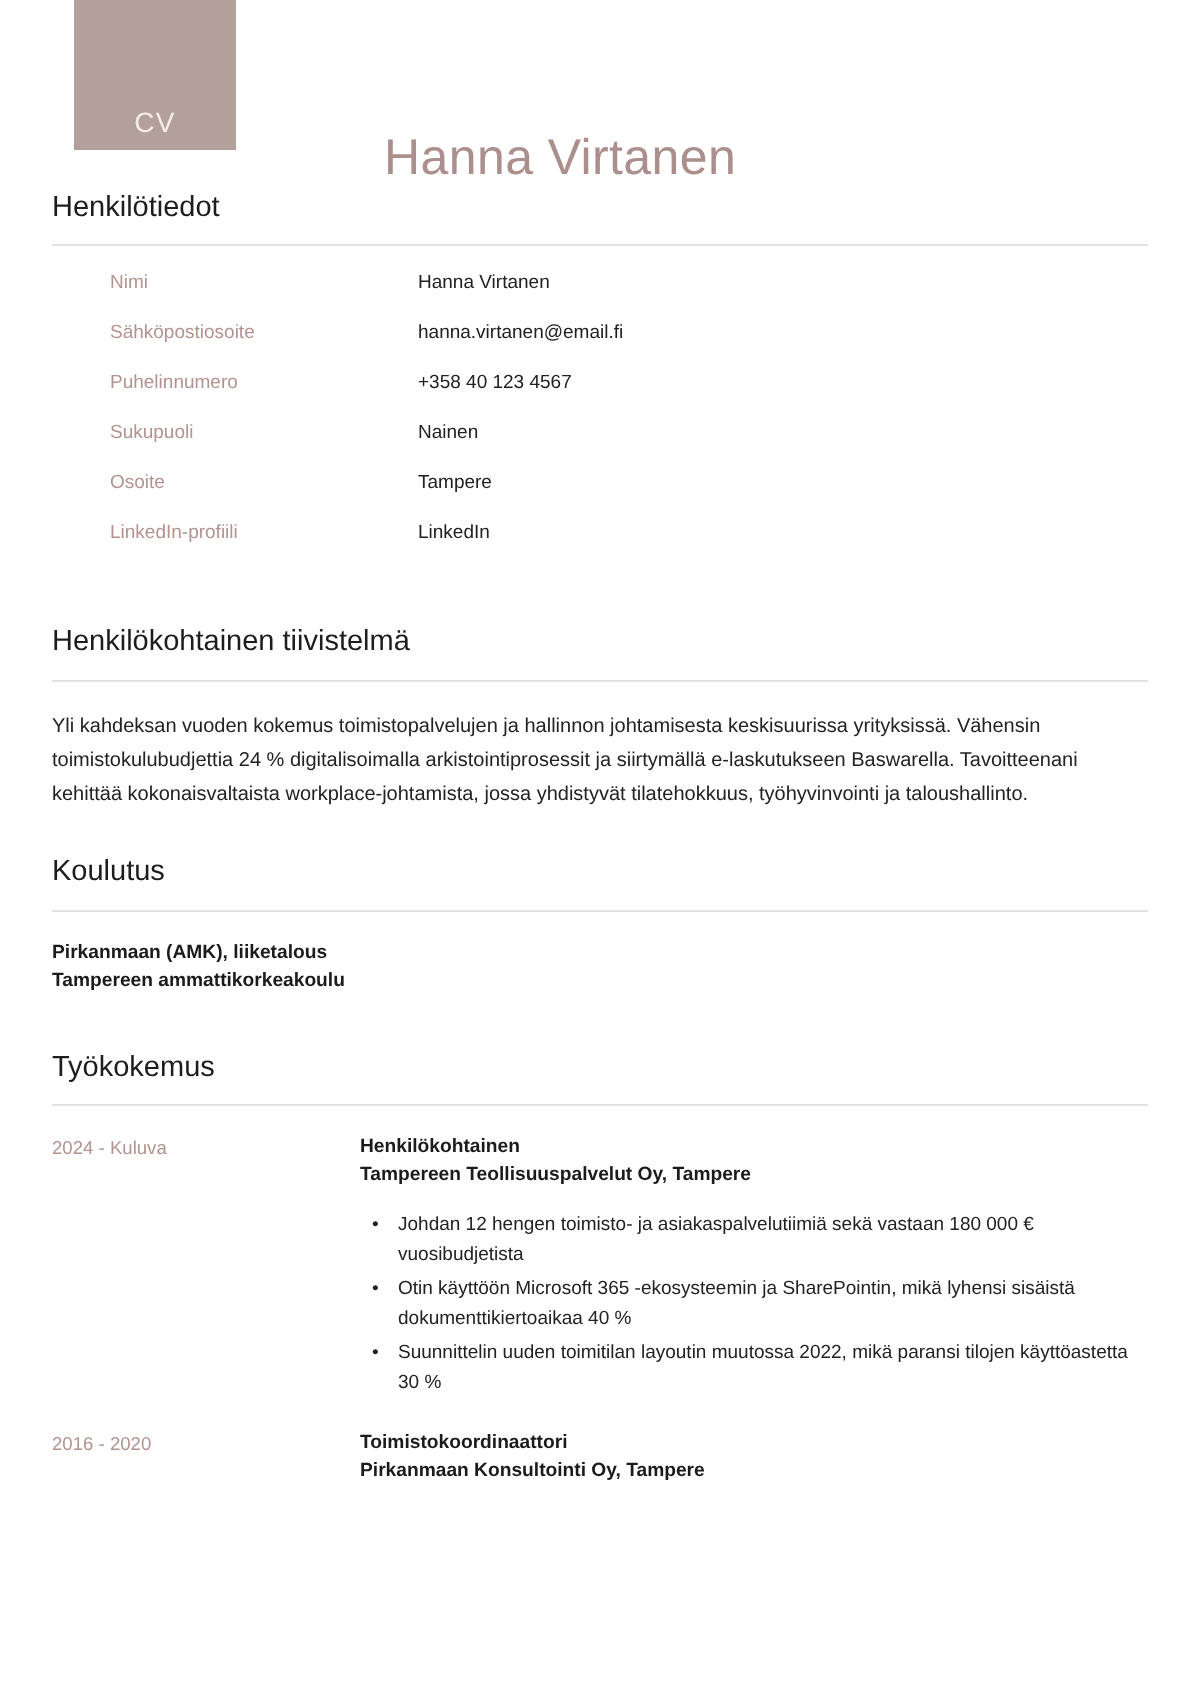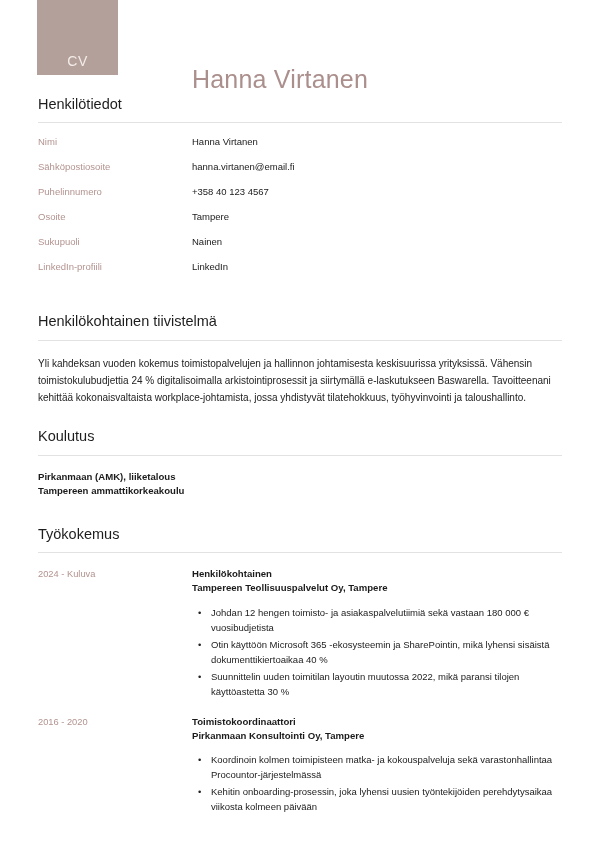--- a/index.html
+++ b/index.html
@@ -56,41 +56,42 @@
     font-size: 25px;
     font-weight: 400;
     color: #ab8f8c;
     letter-spacing: 0.2px;
     line-height: 1;
     white-space: nowrap;
   }
 
   
   .section {
-    padding: 0 38px;
+    padding: 0 26px;
     box-sizing: border-box;
   }
   .section-title {
     font-size: 14.5px;
     font-weight: 400;
     color: #1d1d1d;
     margin: 0;
     padding: 0 0 9px 0;
     line-height: 1.2;
   }
   .section-rule {
     height: 1px;
     background: #e2e2e2;
     width: 100%;
     margin: 0;
   }
 
   
   .details {
     margin-top: 13px;
+    margin-left: 29px;
   }
   .detail-row {
     display: flex;
     align-items: baseline;
     height: 25px;
   }
   .detail-label {
     width: 154px;
     flex: 0 0 154px;
     font-size: 9.5px;
@@ -194,27 +195,27 @@
         <div class="detail-label">Sähköpostiosoite</div>
         <div class="detail-value">hanna.virtanen@email.fi</div>
       </div>
 
       <div class="detail-row">
         <div class="detail-label">Puhelinnumero</div>
         <div class="detail-value">+358 40 123 4567</div>
       </div>
 
       <div class="detail-row">
+        <div class="detail-label">Sukupuoli</div>
+        <div class="detail-value">Nainen</div>
+      </div>
+
+      <div class="detail-row">
         <div class="detail-label">Osoite</div>
         <div class="detail-value">Tampere</div>
-      </div>
-
-      <div class="detail-row">
-        <div class="detail-label">Sukupuoli</div>
-        <div class="detail-value">Nainen</div>
       </div>
 
       <div class="detail-row">
         <div class="detail-label">LinkedIn-profiili</div>
         <div class="detail-value">LinkedIn</div>
       </div>
 
     </div>
   </div>
 
@@ -257,22 +258,18 @@
           <li>Suunnittelin uuden toimitilan layoutin muutossa 2022, mikä paransi tilojen käyttöastetta 30 %</li>
         </ul>
       </div>
     </div>
 
     <div class="entry">
       <div class="entry-date">2016 - 2020</div>
       <div class="entry-body">
         <div class="entry-heading">Toimistokoordinaattori</div>
         <div class="entry-sub">Pirkanmaan Konsultointi Oy, Tampere</div>
-        <ul class="bullets">
-          <li>Koordinoin kolmen toimipisteen matka- ja kokouspalveluja sekä varastonhallintaa Procountor-järjestelmässä</li>
-          <li>Kehitin onboarding-prosessin, joka lyhensi uusien työntekijöiden perehdytysaikaa viikosta kolmeen päivään</li>
-        </ul>
       </div>
     </div>
 
   </div>
 
 </div>
 
 </body></html>

